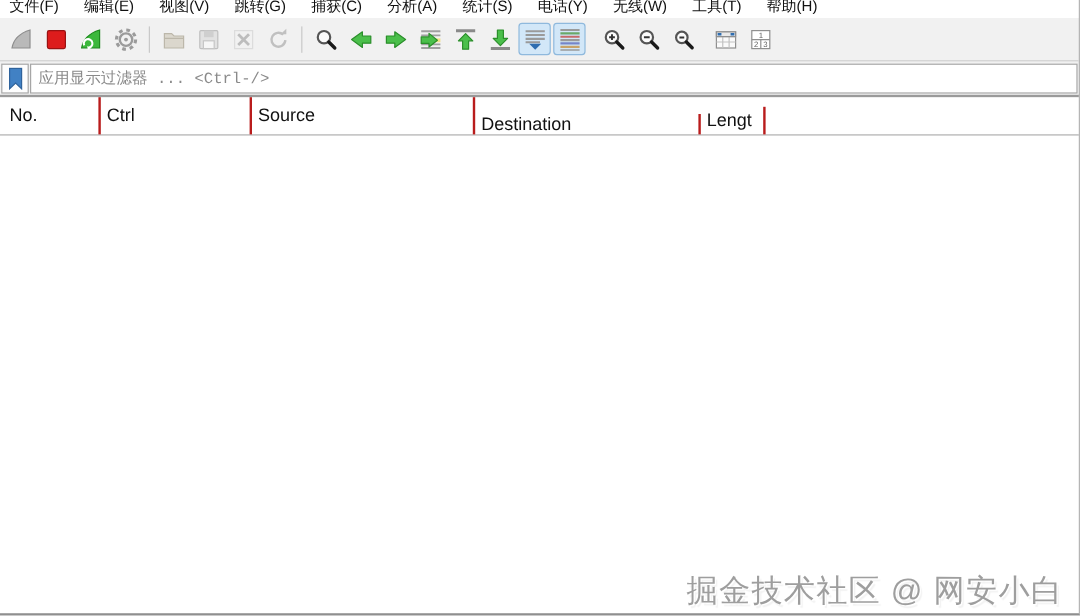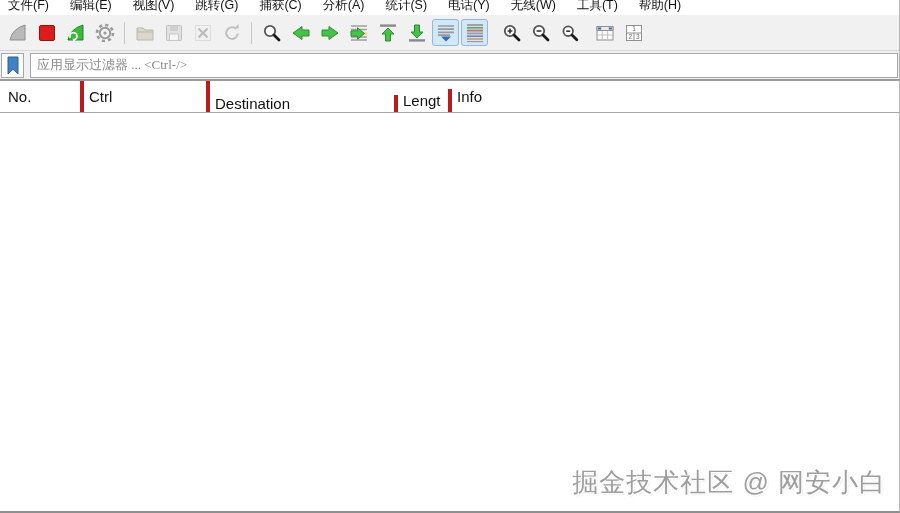--- a/index.html
+++ b/index.html
@@ -19,41 +19,41 @@
   .tbtn { width:27px; height:27px; display:flex; align-items:center; justify-content:center;
           background:transparent; border:1px solid transparent; border-radius:3px; margin-right:2px; }
   .tbtn.toggled { background:#d2e7f8; border-color:#8fb9dd; }
   .tsep { width:1px; height:22px; background:#c9c9c9; margin:0 6px 0 4px; flex:none; }
 
   
   .filter-row { height:30px; background:#f1f1f1; display:flex; align-items:center;
                 padding:1px 1px 1px 1px; border-bottom:2px solid #9a9a9a; flex:none; }
   .bookmark-btn { width:23px; height:25px; background:#fdfdfd; border:1px solid #a6a6a6;
                   display:flex; align-items:center; justify-content:center; flex:none; }
-  .filter-input { flex:1; height:25px; border:1px solid #a6a6a6; margin-left:6px;
+  .filter-input { flex:1; height:25px; border:1px solid #a6a6a6; margin-left:1px;
                   font-size:13px; padding:0 6px; color:#000; outline:none; background:#fff;
-                  font-family:Liberation Serif, serif; }
+                  font-family:Liberation Mono, monospace; }
   .filter-input::placeholder { color:#8a8a8a; opacity:1; }
 
   
   .header-row { height:32px; display:flex; background:#fff; border-bottom:1px solid #a5a5a5;
                 font-size:15px; color:#111; flex:none; }
-  .hcell { border-right:4px solid #b91c1c; display:flex; align-items:center;
+  .hcell { border-right:2px solid #b91c1c; display:flex; align-items:center;
            padding-left:5px; overflow:hidden; white-space:nowrap; flex:none; }
   .hcell.c0 { width:84px; padding-left:8px; }
   .hcell.c1 { width:126px; }
   .hcell.c2 { width:186px; }
   .hcell.c3 { width:188px;margin-top:14px; }
   .hcell.c4 { width:70px; }
   .hcell.c5 { width:54px;margin-top:8px; }
   .hcell.c6 { flex:1; border-right:none; }
 
   
   .packet-area { flex:1; background:#fff; position:relative; }
-  .watermark { position:absolute; right:13px; bottom:11px; font-size:26px; letter-spacing:1px;
+  .watermark { position:absolute; right:13px; bottom:1px; font-size:26px; letter-spacing:1px;
                color:#9e9e9e; text-shadow:1px 1px 0 #fff, 2px 2px 1px #f2f2f2; white-space:nowrap; }
 </style>
 </head>
 <body>
 
 <div class="app">
 
   <div class="menubar">
     <span class="menu-item">文件(F)</span>
     <span class="menu-item">编辑(E)</span>
@@ -225,22 +225,22 @@
       <svg width="14" height="19" viewBox="0 0 14 19">
           <path d="M2 1 h10 v17 l-5 -4.8 -5 4.8 Z" fill="#4181c4" stroke="#2f639c"></path>
         </svg>
     </div>
     <input class="filter-input" type="text" value="" placeholder="应用显示过滤器 ... &lt;Ctrl-/&gt;" style="">
   </div>
 
   <div class="header-row">
     <div class="hcell c0">No.</div>
     <div class="hcell c1">Ctrl</div>
+    <div class="hcell c2">Source</div>
     <div class="hcell c3">Destination</div>
     <div class="hcell c5">Lengt</div>
-    <div class="hcell c6">Info</div>
   </div>
 
   <div class="packet-area">
     <div class="watermark">掘金技术社区 @ 网安小白</div>
   </div>
 
 </div>
 
 </body></html>

